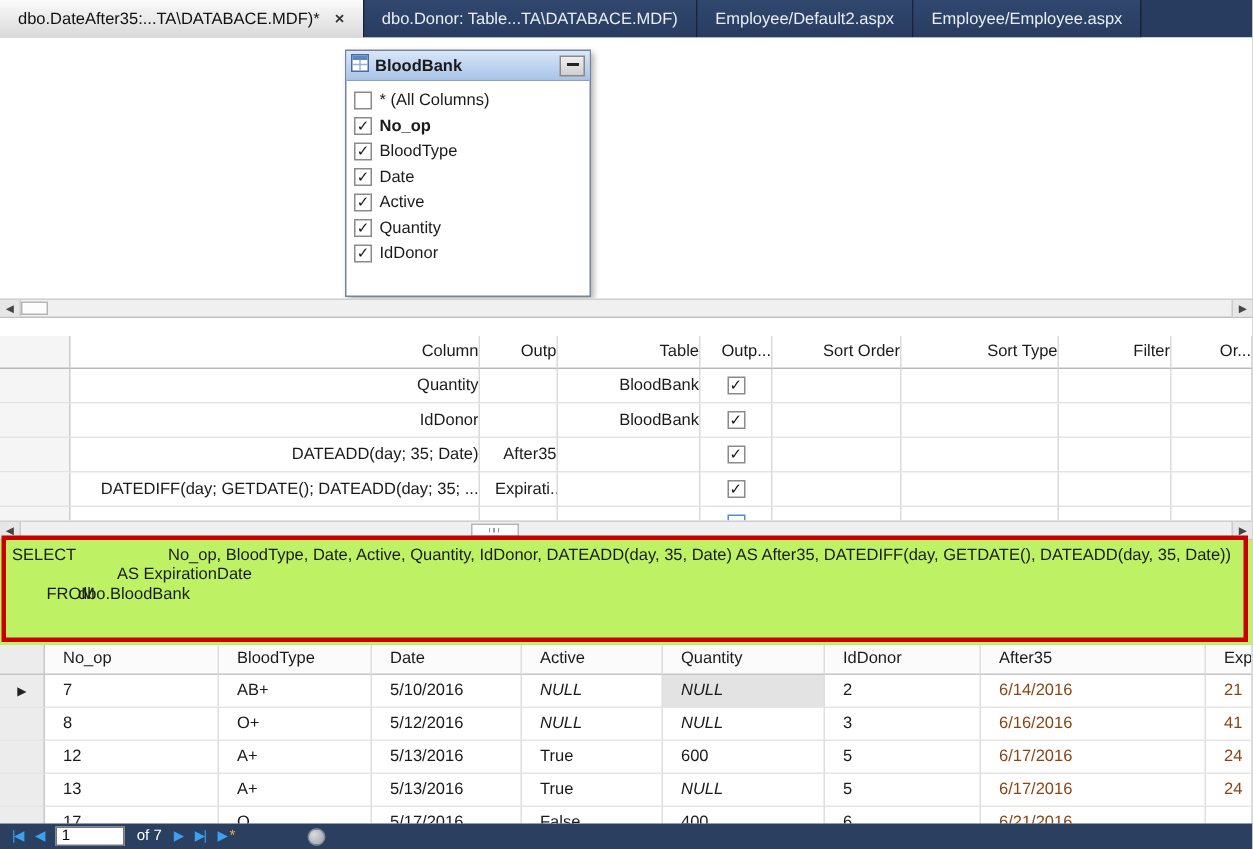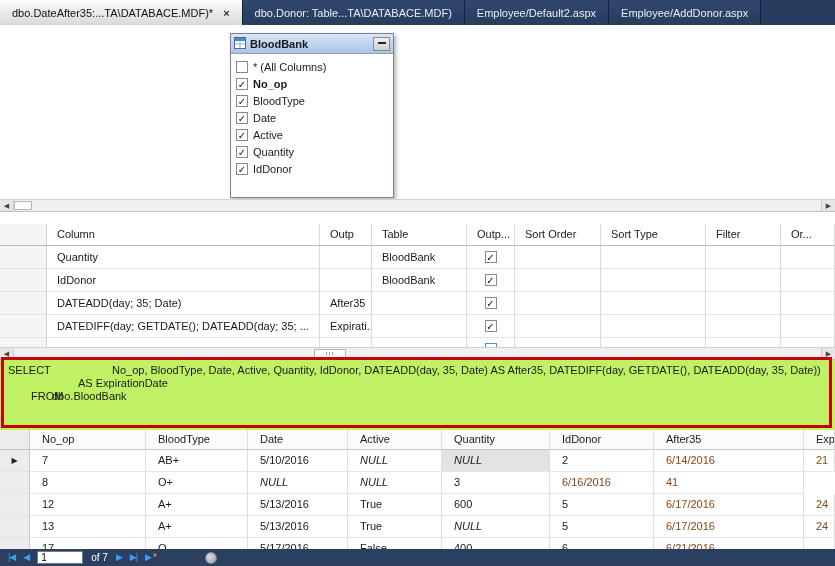--- a/index.html
+++ b/index.html
@@ -43,21 +43,21 @@
   .sb-btn.right { margin-left:auto; border-right:none; border-left:1px solid #cccccc; }
   .sb-thumb { width:18px; background:#fdfdfd; border:1px solid #b5b5b5; margin:1px 0; }
   .s2 .sb-thumb { margin-left:300px; width:32px; position:relative; }
   .s2 .sb-thumb::after { content:""; position:absolute; left:50%; top:2px; bottom:2px; width:8px;
             transform:translateX(-50%);
             background:repeating-linear-gradient(90deg,#9a9a9a 0 1px,transparent 1px 3px); }
 
   
   .criteria { position:absolute; top:212px; left:0; right:0; height:135px; background:#fff; overflow:hidden; }
   .c-row { display:grid; grid-template-columns:47px 273px 52px 95px 48px 86px 105px 75px 1fr;
-           height:23px; line-height:22px; }
+           height:23px; line-height:22px;text-align:right; }
   .c-head { height:22px; line-height:21px; margin-top:12px; }
   .cc { border-right:1px solid #dadada; border-bottom:1px solid #e3e3e3; padding-left:10px;
         white-space:nowrap; overflow:hidden; }
   .c-head .cc { border-bottom:1px solid #b9b9b9; }
   .c-sel { background:#f5f5f5; border-right:1px solid #cfcfcf; padding:0; }
   .cc.ckcell { display:flex; align-items:center; justify-content:center; padding:0; }
   .ck.focus { border-color:#4a90d9; }
 
   
   .sqlpane { position:absolute; top:360px; left:0; right:0; height:70px; background:#bef264; }
@@ -102,21 +102,21 @@
       <span>dbo.DateAfter35:...TA\DATABACE.MDF)*</span>
       <span class="tab-close">×</span>
     </div>
     <div class="tab">
       <span>dbo.Donor: Table...TA\DATABACE.MDF)</span>
     </div>
     <div class="tab">
       <span>Employee/Default2.aspx</span>
     </div>
     <div class="tab">
-      <span>Employee/AddDonor.aspx</span>
+      <span>Employee/Employee.aspx</span>
     </div>
   </div>
 
   <div class="diagram">
     <div class="table-window">
       <div class="tw-title">
         <span>
           <svg width="12" height="12" viewBox="0 0 12 12">
               <rect x="0.5" y="0.5" width="11" height="11" fill="#fff" stroke="#4a6b9a"></rect>
               <rect x="1" y="1" width="10" height="3" fill="#5b86c4"></rect>
@@ -287,20 +287,21 @@
       <div class="rc null cur">NULL</div>
       <div class="rc">2</div>
       <div class="rc brown">6/14/2016</div>
       <div class="rc brown">21</div>
     </div>
 
     <div class="r-row">
       <div class="rc r-sel"></div>
       <div class="rc">8</div>
       <div class="rc">O+</div>
+      <div class="rc">5/12/2016</div>
       <div class="rc null">NULL</div>
       <div class="rc null">NULL</div>
       <div class="rc">3</div>
       <div class="rc brown">6/16/2016</div>
       <div class="rc brown">41</div>
     </div>
 
     <div class="r-row">
       <div class="rc r-sel"></div>
       <div class="rc">12</div>

